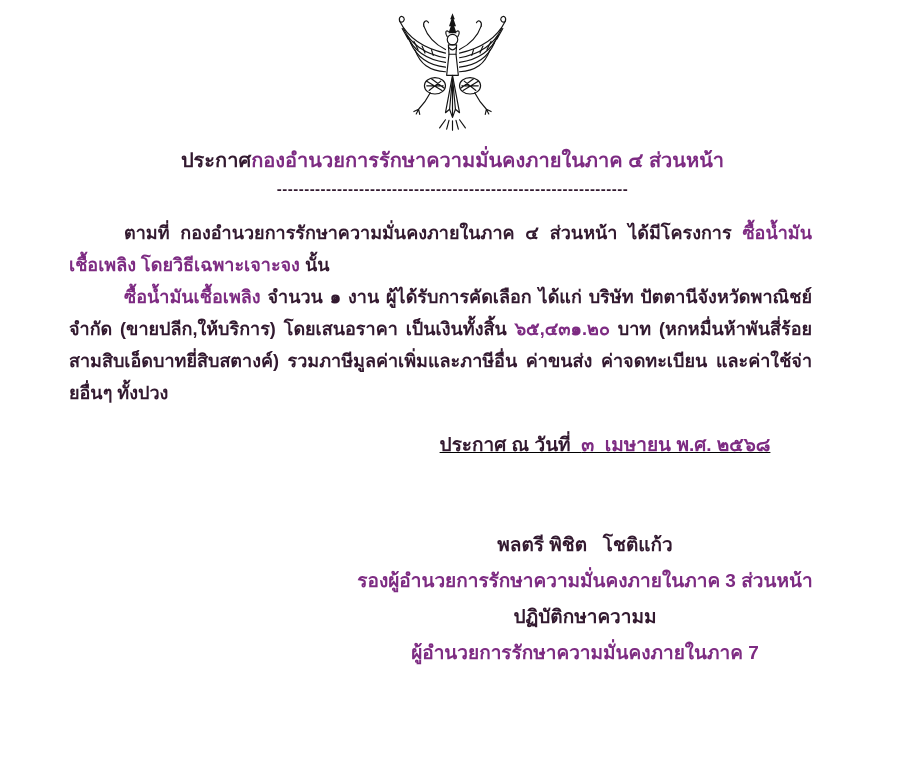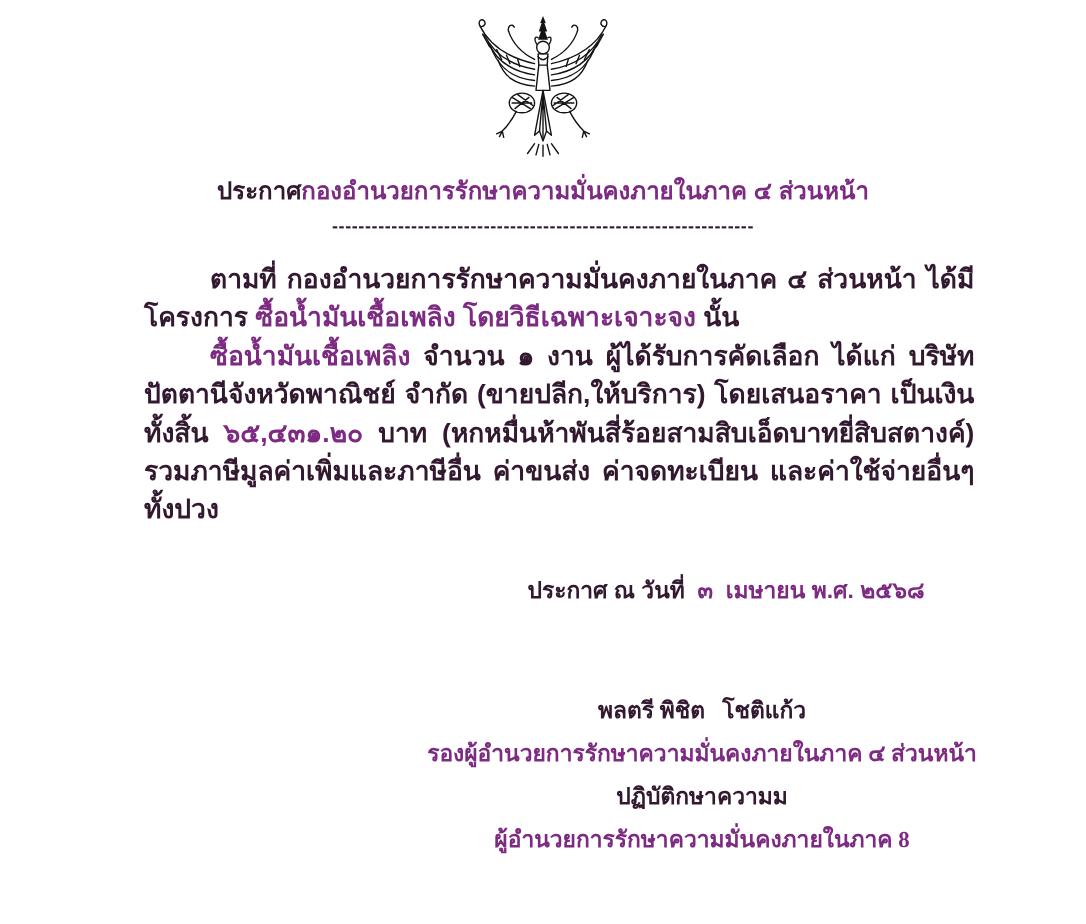--- a/index.html
+++ b/index.html
@@ -17,31 +17,31 @@
     padding-top:12px;height:128px;box-sizing:content-box;
   }
   .title-block{
     margin-top:4px;text-align:center;font-size:20px;line-height:33px;
   }
   .divider{
     text-align:center;font-size:15px;line-height:20px;letter-spacing:.5px;
     margin-top:2px;font-weight:bold;
   }
   .body-block{
-    margin:18px 93px 0 120px;font-size:22px;line-height:32px;
+    margin:18px 93px 0 69px;font-size:18px;line-height:32px;
     text-align:justify;
   }
   .body-block p{margin:0;text-indent:55px;}
   .date-line{
-    margin-top:36px;padding-left:305px;text-align:center;
-    font-size:19px;line-height:32px;white-space:pre-wrap;
+    margin-top:20px;padding-left:305px;text-align:center;
+    font-size:19px;line-height:32px;white-space:pre-wrap;text-decoration:underline;
   }
   .signature-block{
     margin-top:66px;margin-left:345px;width:480px;text-align:center;
-    font-size:19px;line-height:36px;font-family:Liberation Serif, serif;
+    font-size:19px;line-height:36px;
   }
   .signature-block div{white-space:pre-wrap;}
 </style>
 </head>
 <body>
 
 <div class="document">
 
   <div class="emblem-wrap">
     <svg viewBox="0 0 200 215" width="117" height="126" xmlns="http://www.w3.org/2000/svg">
@@ -84,18 +84,18 @@
 
   <div class="body-block">
     <p><span class="t-dark">ตามที่ กองอำนวยการรักษาความมั่นคงภายในภาค ๔ ส่วนหน้า ได้มีโครงการ </span><span class="t-purple">ซื้อน้ำมันเชื้อเพลิง โดยวิธีเฉพาะเจาะจง</span><span class="t-dark"> นั้น</span></p>
     <p><span class="t-purple">ซื้อน้ำมันเชื้อเพลิง</span><span class="t-dark"> จำนวน ๑ งาน ผู้ได้รับการคัดเลือก ได้แก่ บริษัท ปัตตานีจังหวัดพาณิชย์ จำกัด (ขายปลีก,ให้บริการ) โดยเสนอราคา เป็นเงินทั้งสิ้น </span><span class="t-purple">๖๕,๔๓๑.๒๐</span><span class="t-dark"> บาท (หกหมื่นห้าพันสี่ร้อยสามสิบเอ็ดบาทยี่สิบสตางค์) รวมภาษีมูลค่าเพิ่มและภาษีอื่น ค่าขนส่ง ค่าจดทะเบียน และค่าใช้จ่ายอื่นๆ ทั้งปวง</span></p>
   </div>
 
   <div class="date-line"><span class="t-dark">ประกาศ ณ วันที่  </span><span class="t-purple">๓  เมษายน พ.ศ. ๒๕๖๘</span></div>
 
   <div class="signature-block">
     <div class="t-dark">พลตรี พิชิต   โชติแก้ว</div>
-    <div class="t-purple">รองผู้อำนวยการรักษาความมั่นคงภายในภาค ๔ ส่วนหน้า</div>
+    <div class="t-purple">รองผู้อำนวยการรักษาความมั่นคงภายในภาค 3 ส่วนหน้า</div>
     <div class="t-dark">ปฏิบัติกษาความม</div>
-    <div class="t-purple">ผู้อำนวยการรักษาความมั่นคงภายในภาค 8</div>
+    <div class="t-purple">ผู้อำนวยการรักษาความมั่นคงภายในภาค 7</div>
   </div>
 
 </div>
 
 </body></html>

